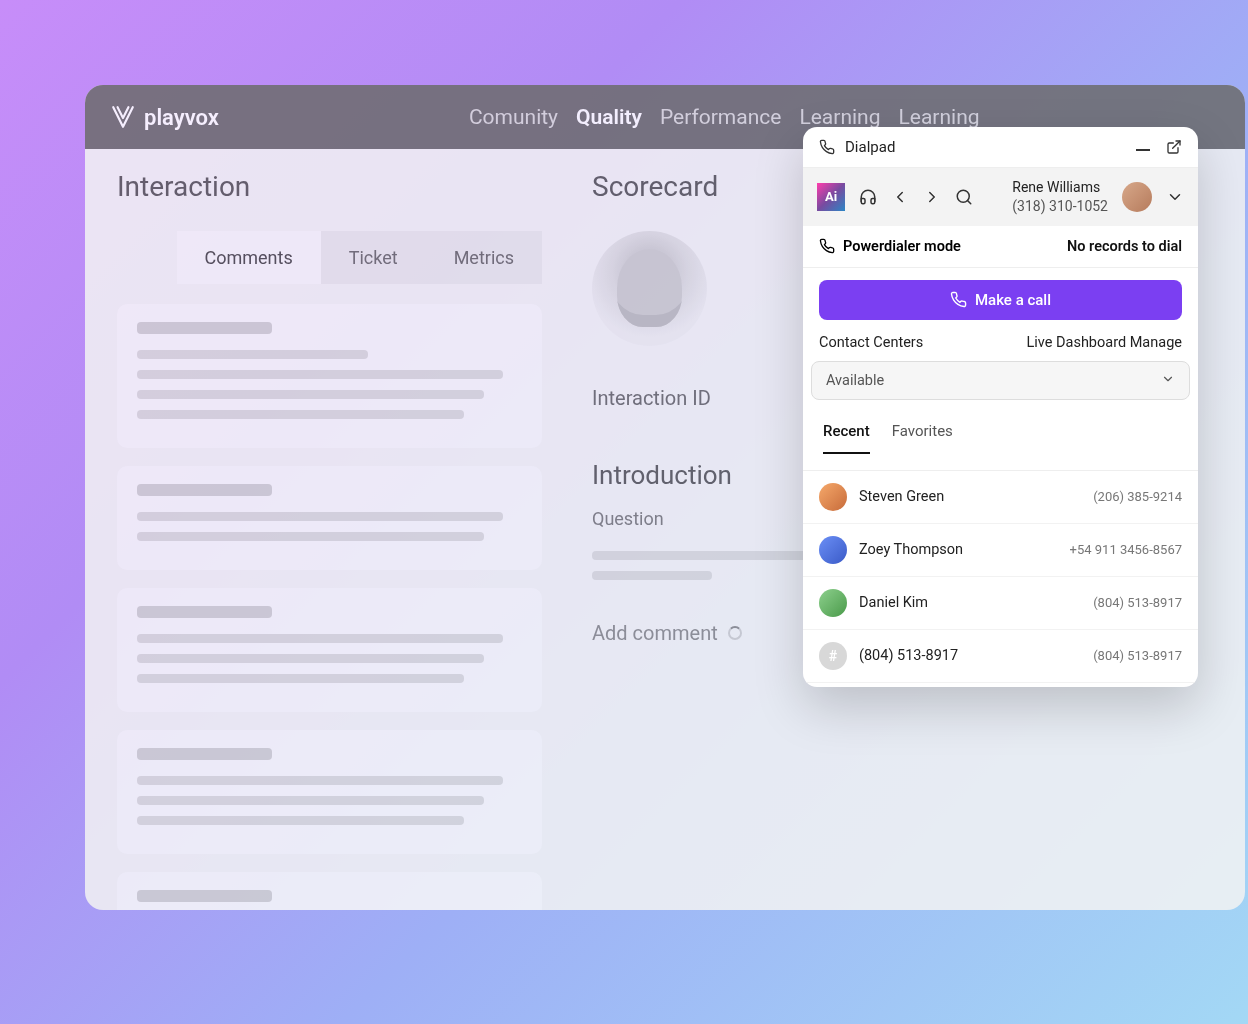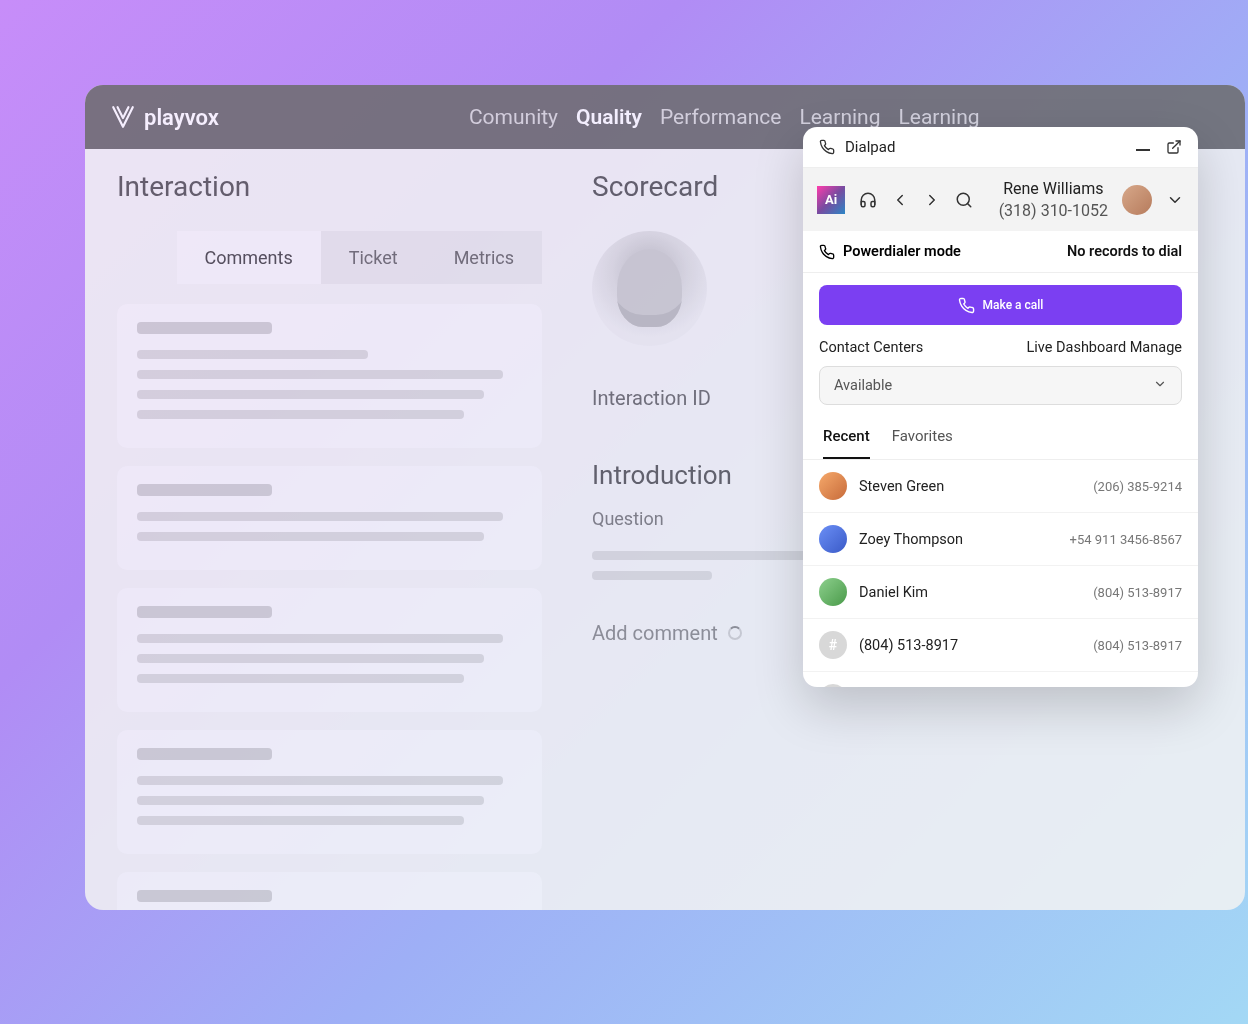--- a/index.html
+++ b/index.html
@@ -185,22 +185,22 @@
     width: 28px;
     height: 28px;
     border-radius: 0;
     background: linear-gradient(135deg,#ff3cac,#784ba0,#2b86c5);
     display:flex;align-items:center;justify-content:center;
     color:#fff;font-weight:700;font-size:13px;
   }
   .dp-toolbar svg { width:18px;height:18px; color:#333;}
   .dp-user {
     margin-left: auto;
-    text-align: center;
-    font-size: 16px;
+    text-align: left;
+    font-size: 14px;
     color: #222;
     line-height: 1.35;
   }
   .dp-user .sub { color:#555; }
   .dp-avatar {
     width: 30px; height: 30px; border-radius: 50%;
     background: linear-gradient(135deg,#d7a88a,#b67b5c);
   }
   .dp-chevron { color:#555; }
   .dp-mode {
@@ -216,50 +216,50 @@
   .dp-cta-wrap { padding: 12px 16px 10px; }
   .dp-cta {
     background: #7b3ff2;
     color: #fff;
     border-radius: 8px;
     height: 40px;
     display:flex;
     align-items:center;
     justify-content:center;
     gap: 8px;
-    font-size: 12px;
+    font-size: 15px;
     font-weight: 500;
     cursor:pointer;
     text-align:center;
   }
   .dp-cta svg { width:17px;height:17px;}
   .dp-section-row {
     display:flex;
     justify-content:space-between;
     padding: 4px 16px 10px;
     font-size: 14.5px;
     color:#222;
   }
   .dp-select {
-    margin: 0 16px 14px;
+    margin: 0 8px 14px;
     border: 1px solid #ddd;
     background: #f6f6f6;
     border-radius: 8px;
     padding: 10px 14px;
     font-size: 14.5px;
     color: #555;
     display:flex;
     justify-content:space-between;
     align-items:flex-start;
     cursor:pointer;
   }
   .dp-tabs {
     display:flex;
     gap: 22px;
-    padding: 8px 20px 0;
+    padding: 8px 20px 16px;
     font-size: 15px;
     color:#555;
     border-bottom:1px solid #eee;
   }
   .dp-tab { padding-bottom:12px; cursor:pointer;}
   .dp-tab.active { color:#111; border-bottom:2px solid #111; font-weight:500;}
   .dp-contacts {
     flex:1;
     overflow:hidden;
   }

